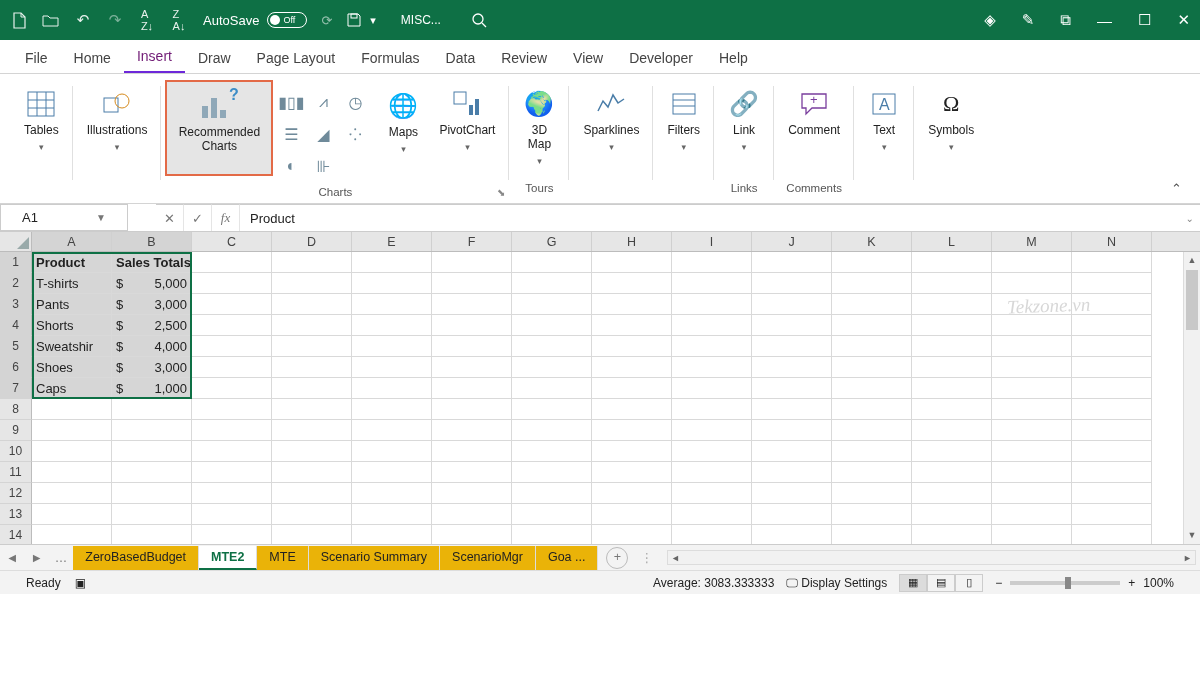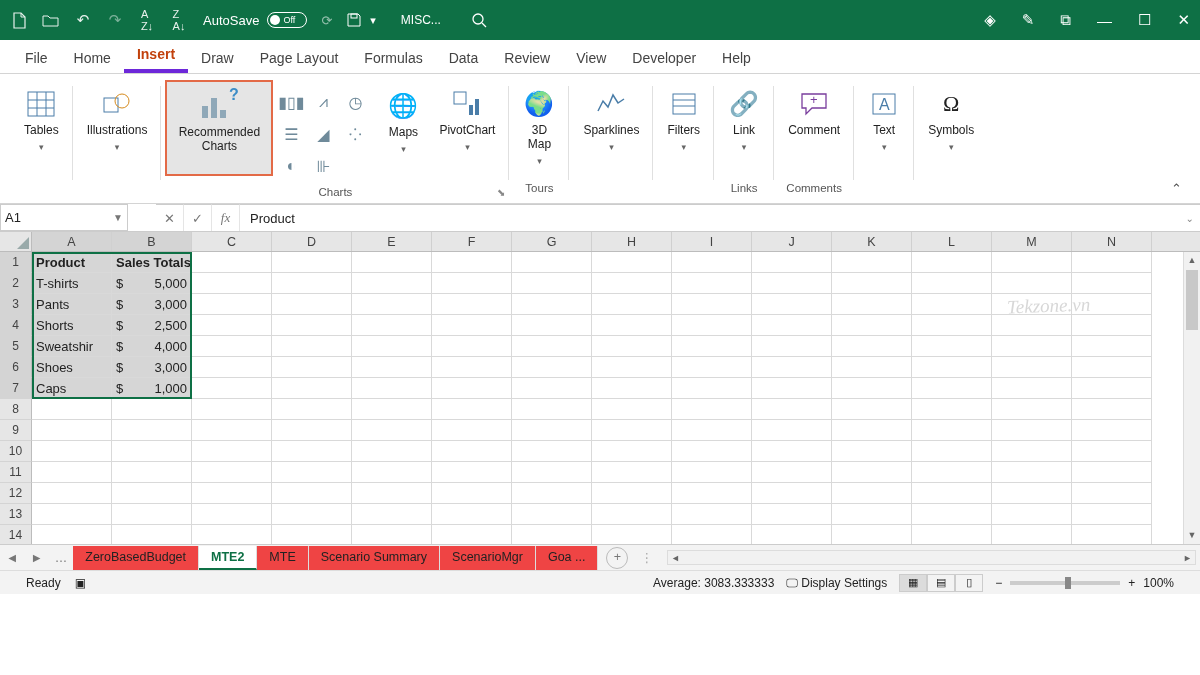--- a/index.html
+++ b/index.html
@@ -13,21 +13,21 @@
 .toggle { width: 40px; height: 16px; border: 1px solid #fff; border-radius: 9px; display: flex; align-items: center; padding: 0 2px; font-size: 9px; justify-content: flex-start; }
 .toggle::before { content: ""; width: 10px; height: 10px; background: #fff; border-radius: 50%; margin-right: 3px; }
 .titlebar .docname { margin-left: 25px; font-size: 12px; }
 .titlebar .search { margin-left: 30px; width:18px; }
 .titlebar .right { margin-left: auto; display: flex; gap: 26px; align-items: center; }
 .titlebar .right span, .titlebar .qat span { font-size: 15px; }
 
 
 .tabs { height: 34px; background: #fff; display: flex; align-items: flex-end; padding: 0 12px; border-bottom: 1px solid #d4d4d4; }
 .tabs .tab { padding: 6px 13px 7px; font-size: 14px; color: #444; cursor: pointer; }
-.tabs .tab.active { color: #c2410c; border-bottom: 4px solid #6d28d9; font-weight: 700; }
+.tabs .tab.active { color: #701a75; border-bottom: 2px solid #6d28d9; font-weight: 400; }
 .tabs .rbuttons { margin-left: auto; display: flex; gap: 10px; align-items: center; padding-bottom: 4px; }
 .pillbtn { border: 1px solid #bdbdbd; border-radius: 4px; padding: 3px 10px; font-size: 13px; display: flex; gap: 5px; align-items: center; color:#333; }
 .share-ico { font-family: monospace; }
 
 
 .ribbon { height: 130px; background: #fff; display: flex; padding: 4px 10px 0; position: relative; }
 .ribbon::after { content:""; position:absolute; left:0; right:0; bottom:0; height:1px; background:#d4d4d4; }
 .group { display: flex; flex-direction: column; align-items: center; padding: 4px 6px; position: relative; }
 .group.sep::after { content:""; position:absolute; right:0; top:8px; bottom:24px; width:1px; background:#e0e0e0; }
 .group .label { font-size: 11.5px; color: #555; margin-top: auto; padding-bottom: 6px; }
@@ -35,21 +35,21 @@
 .bigbtn .ico { width: 32px; height: 32px; display:flex; align-items:center; justify-content:center; font-size: 24px; }
 .bigbtn .txt { line-height: 1.15; }
 .bigbtn.highlight { background: #e5e5e5; outline: 2px solid #e36a47; }
 .smallgrid { display: grid; grid-template-columns: repeat(3, 28px); grid-auto-rows: 28px; gap: 4px; padding-top: 6px; }
 .smallgrid span { display:flex; align-items:center; justify-content:center; font-size:16px; color:#6f8a9a; }
 .dlg-launch { position:absolute; right:4px; bottom:6px; font-size:10px; color:#888; }
 .collapse-caret { margin-left:auto; align-self:flex-end; padding:0 8px 8px; color:#555; }
 
 
 .fbar { height: 28px; display: flex; align-items: stretch; border-bottom: 1px solid #ccc; font-size: 13px; }
-.namebox { width: 128px; border: 1px solid #ccc; display: flex; align-items: center; padding: 0 4px; justify-content: space-between; }
+.namebox { width: 128px; border: 1px solid #ccc; display: flex; align-items: center; padding: 0 21px; justify-content: space-between; }
 .namebox .dd { color: #777; font-size: 10px; }
 .fbar .ctrl { width: 28px; display:flex; align-items:center; justify-content:center; border-top:1px solid #ccc; border-bottom:0; border-right:1px solid #e5e5e5; color:#777; }
 .fbar .fx { font-style: italic; font-family: serif; }
 .fbar .formula { flex:1; display:flex; align-items:center; padding:0 10px; border-top:1px solid #ccc; position:relative; }
 .fbar .expand { position:absolute; right:6px; color:#888; font-size:10px; }
 
 
 .sheet { height: 312px; display:flex; flex-direction:column; }
 .colheads { display:flex; height:20px; background:#e6e6e6; border-bottom:1px solid #bcbcbc; }
 .rowheadcorner { width:32px; border-right:1px solid #bcbcbc; background:#e6e6e6; position:relative;}
@@ -67,21 +67,21 @@
 .cell.cur { text-align:right; }
 .cell.cur::before { content:"$"; float:left; }
 .selection-border { position:absolute; border:2px solid #0e7045; pointer-events:none; }
 .vscroll { position:absolute; right:0; top:0; bottom:0; width:17px; background:#f1f1f1; border-left:1px solid #dcdcdc;}
 .vscroll .up,.vscroll .dn{height:17px;text-align:center;font-size:9px;color:#666;line-height:17px;}
 .vscroll .thumb{position:absolute;top:18px;left:2px;right:2px;height:60px;background:#c8c8c8;}
 
 
 .sheettabs { height:26px; border-top:1px solid #ccc; display:flex; align-items:center; font-size:12.5px; background:#f3f3f3; }
 .sheettabs .nav { padding:0 6px; color:#777; }
-.stab { padding: 4px 12px; background:#ef4444; border-right:1px solid #ddd; cursor:pointer; }
+.stab { padding: 4px 12px; background:#eab308; border-right:1px solid #ddd; cursor:pointer; }
 .stab.active { background:#fff; border-bottom:2px solid #0e7045; color:#0e7045; font-weight:600;text-align:center; }
 .addsheet { width:22px; height:22px; border:1px solid #bbb; border-radius:50%; margin:0 8px; text-align:center; line-height:19px; color:#777; }
 .hscroll-wrap { flex:1; display:flex; align-items:center; padding:0 4px 0 10px; }
 .hscroll { flex:1; height:15px; background:#f1f1f1; border:1px solid #dcdcdc; position:relative; display:flex; align-items:center; }
 .hscroll .lft, .hscroll .rgt { width:15px; text-align:center; font-size:9px; color:#666; }
 .hscroll .track { flex:1; position:relative; }
 .hscroll .thumb { position:absolute; left:0; top:1px; bottom:1px; width:80px; background:#c8c8c8; }
 
 
 .status { height:24px; background:#f3f3f3; border-top:1px solid #ddd; display:flex; align-items:center; font-size:12px; padding:0 26px; gap:14px; }

